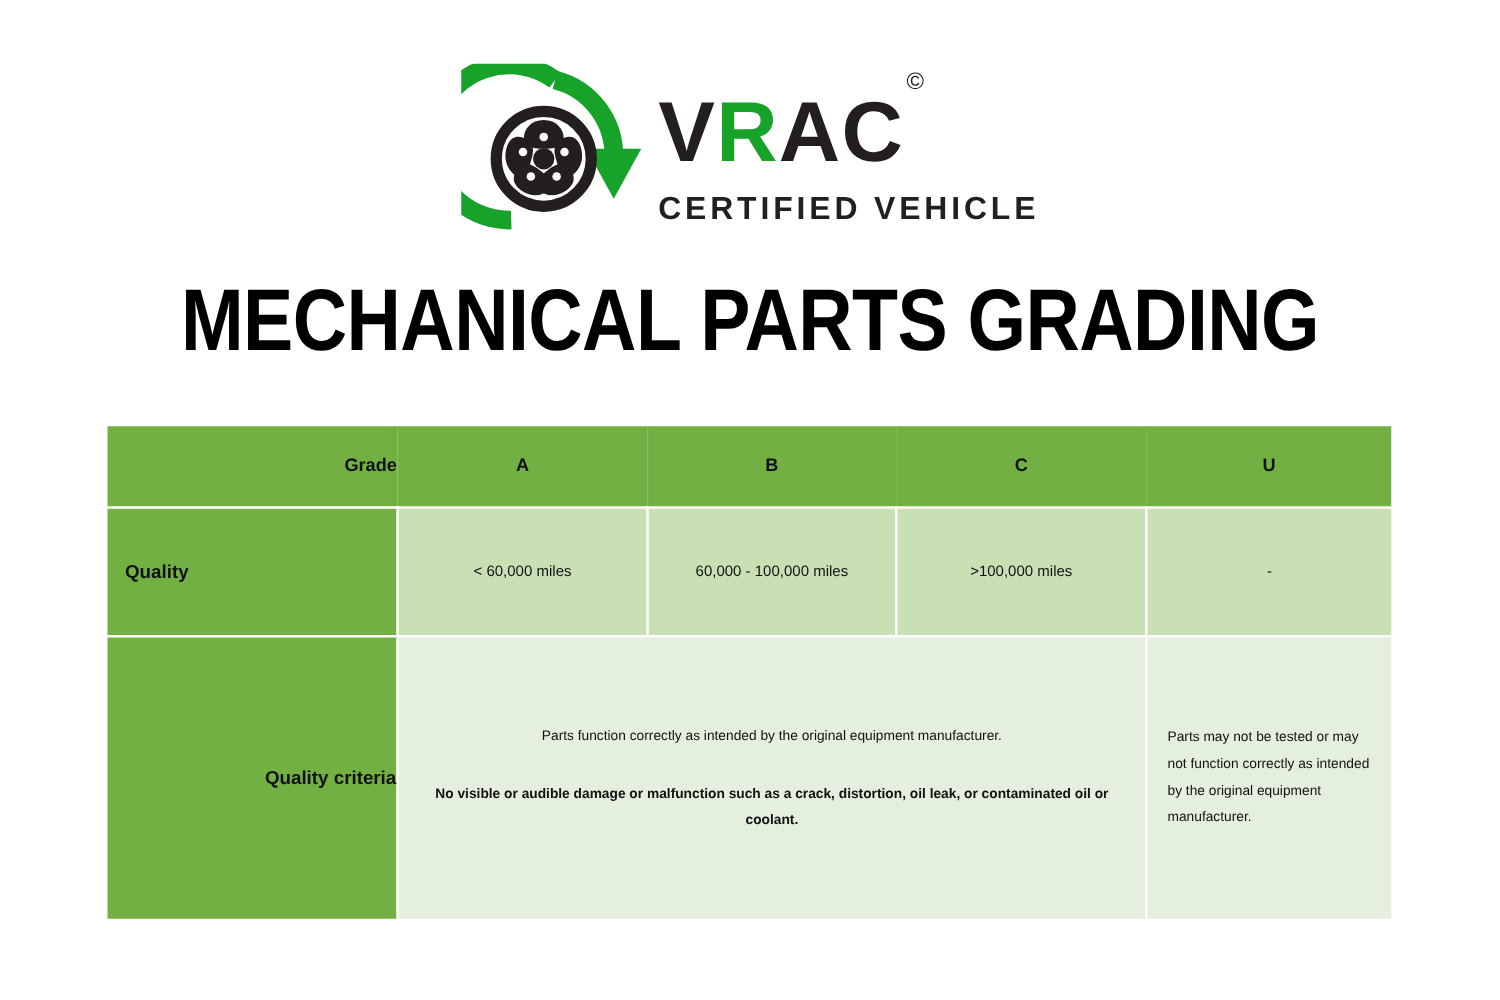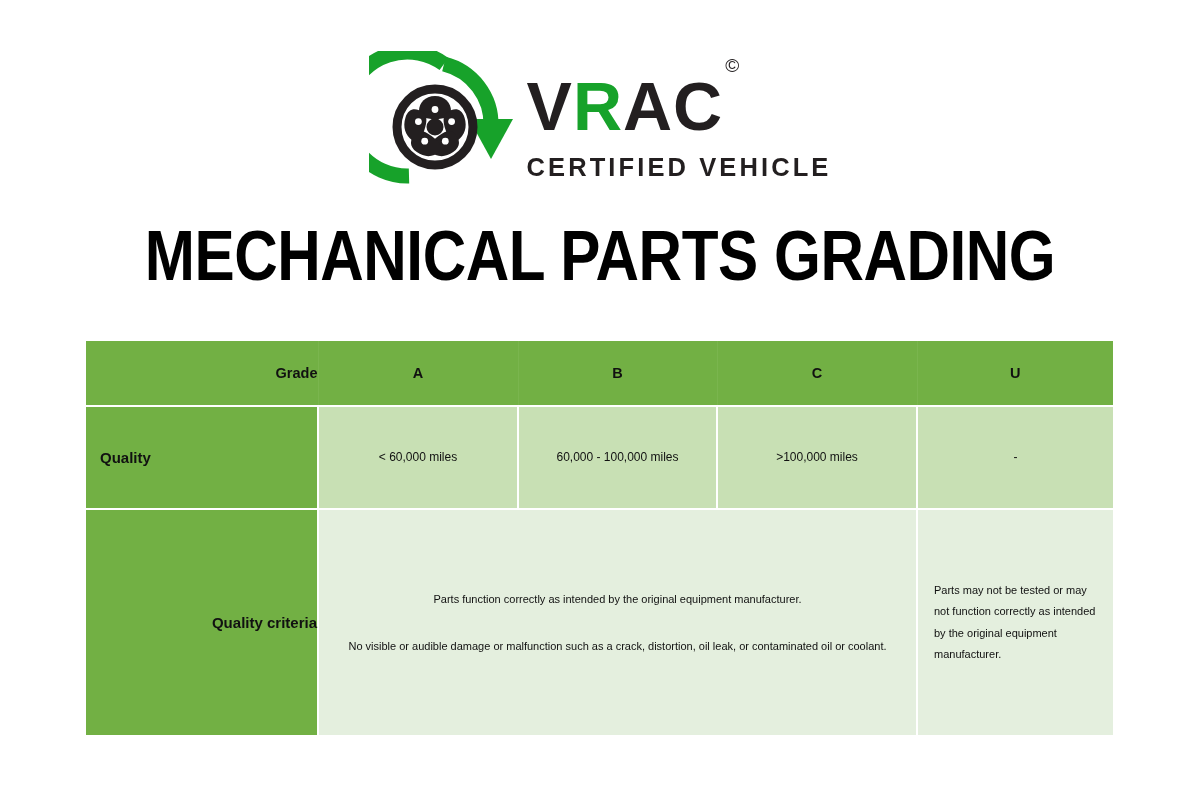--- a/index.html
+++ b/index.html
@@ -172,21 +172,21 @@
     font-weight: 700;
     text-align: right;
     padding-left: 14px;
     font-size: 15px;
   }
   .qual-body {
     padding: 0 18px 0 18px;
     text-align: center;
   }
   .qual-body p { margin: 0; }
-  .qual-body p.gap { margin-top: 26px; }
+  .qual-body p.gap { margin-top: 26px; font-weight: bold; }
   .qual-u {
     padding: 0 14px 0 16px;
     text-align: left;
     line-height: 1.95;
   }
 </style>
 </head>
 <body>
 
 <div class="logo-wrap">

